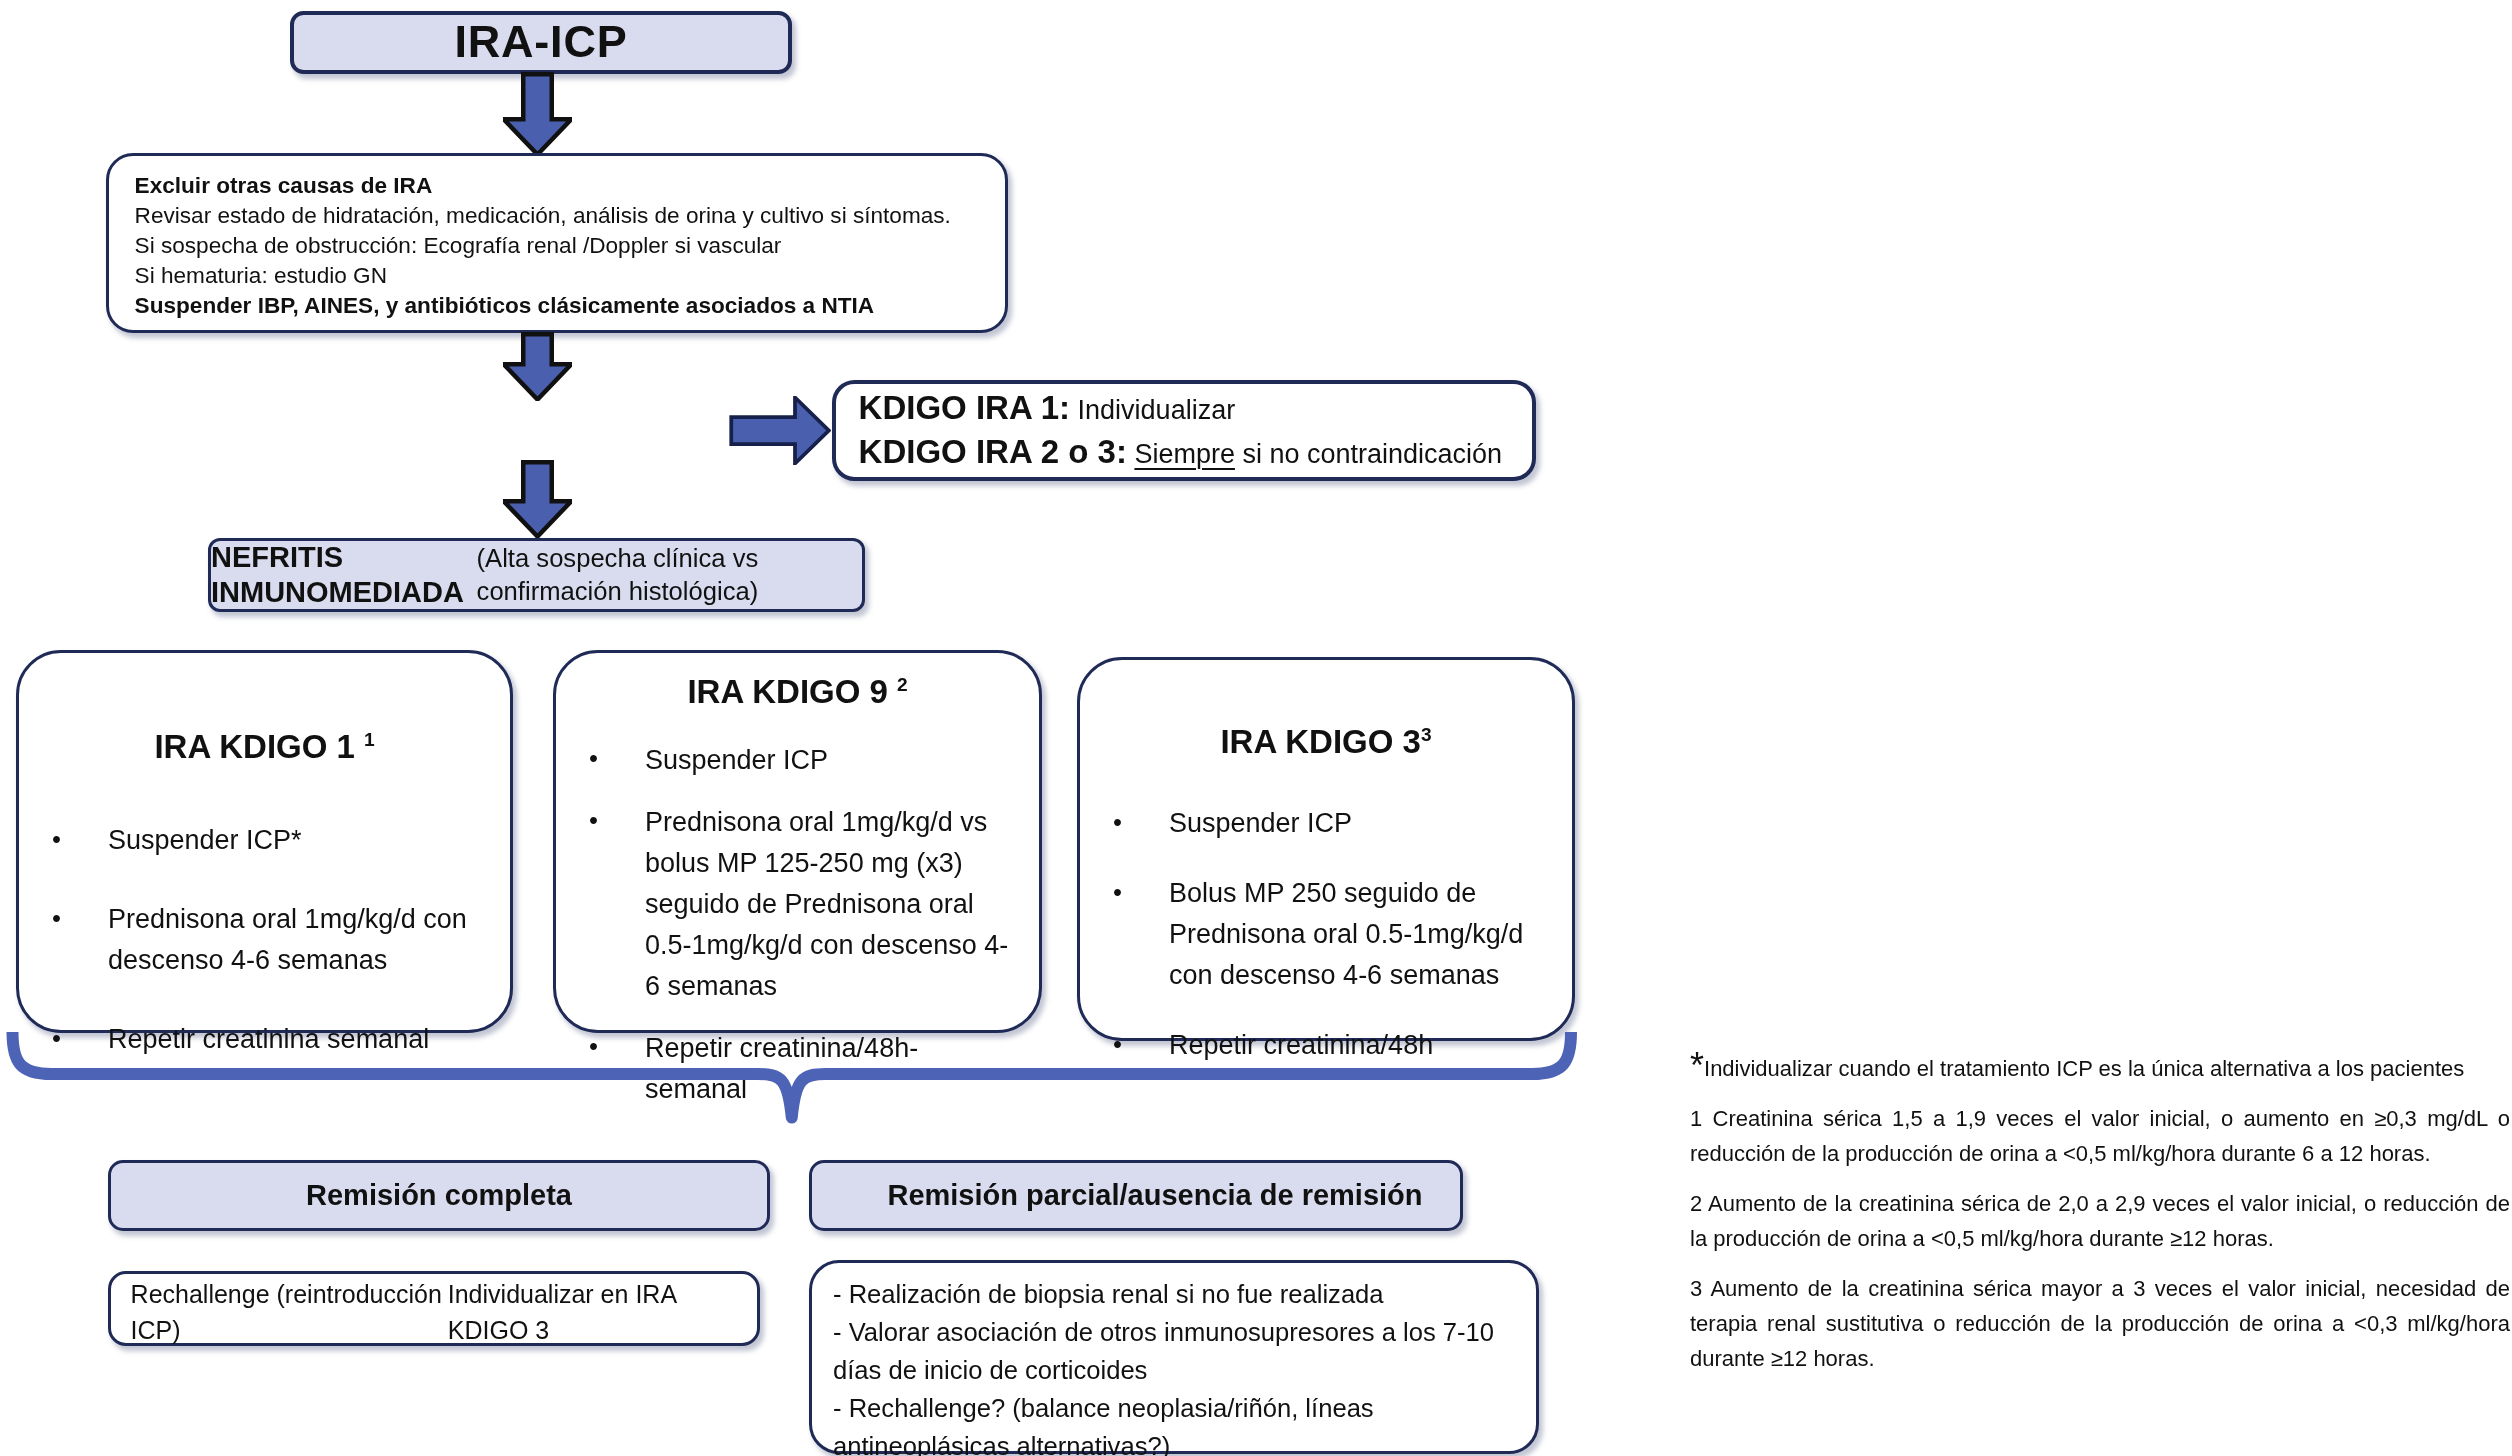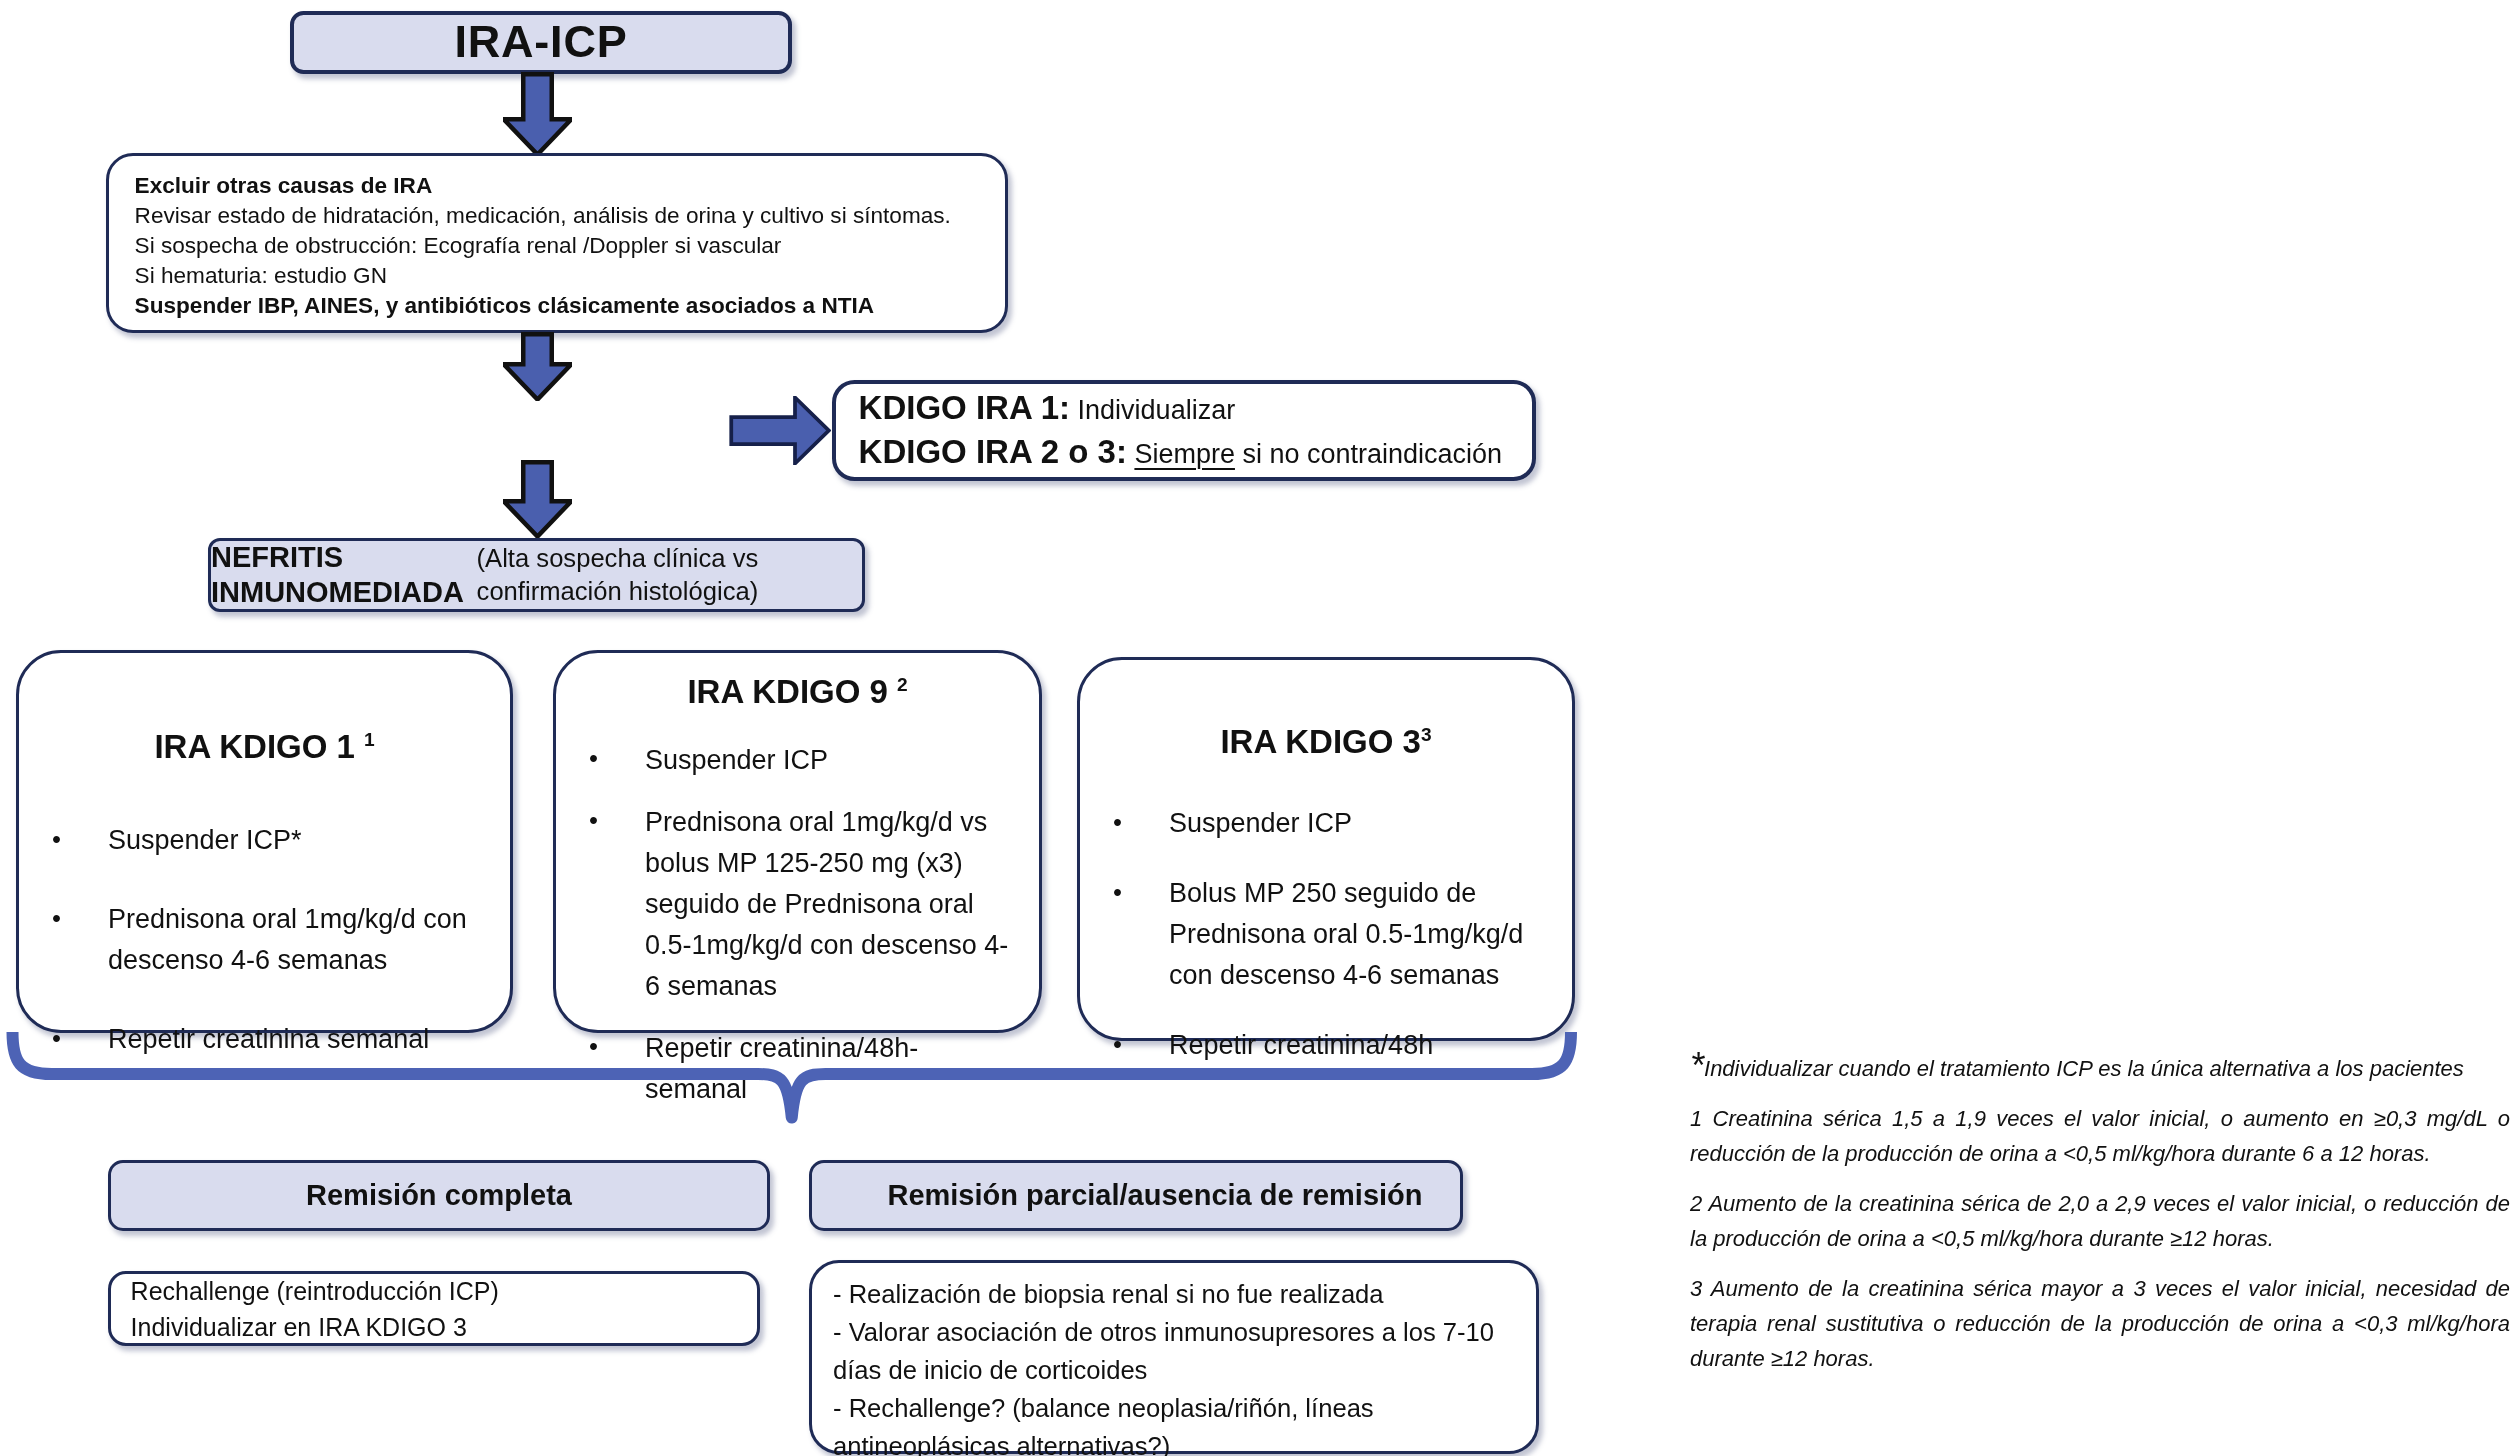--- a/index.html
+++ b/index.html
@@ -59,28 +59,28 @@
   #box-k3 li{margin-bottom:29px;}
   .dot{position:absolute;left:33px;top:-1.5px;font-size:25.6px;}
 
   
   #box-rc-title{left:108px;top:1160px;width:662px;height:71px;border-radius:15px;justify-content:center;}
   #box-rp-title{left:809px;top:1160px;width:654px;height:71px;border-radius:15px;padding-left:38px;}
   .rt{font-size:29px;font-weight:bold;}
 
   
   #box-rc-actions{left:108px;top:1271px;width:652px;height:75px;border-radius:18px;
-                  padding:1.5px 19.6px;display:flex;flex-direction:column;justify-content:center;
+                  padding:1.5px 19.6px;display:flex;flex-direction:row;justify-content:center;
                   font-size:25px;line-height:36px;}
   #box-rp-actions{left:809px;top:1260px;width:730px;height:194px;border-radius:30px;
                   padding:12px 21px;font-size:25.6px;line-height:38px;}
 
   
   #footnotes{position:absolute;left:1690px;top:1051px;width:820px;font-size:22px;line-height:35px;}
-  #footnotes p{margin:0 0 15px 0;font-style:italic;}
+  #footnotes p{margin:0 0 15px 0;}
   #footnotes p.just{text-align:justify;}
   .fn-star{font-size:36px;line-height:22.6px;vertical-align:-1.5px;}
 
   
   .shape{position:absolute;}
 </style>
 </head>
 <body>
 
 <div id="canvas">

